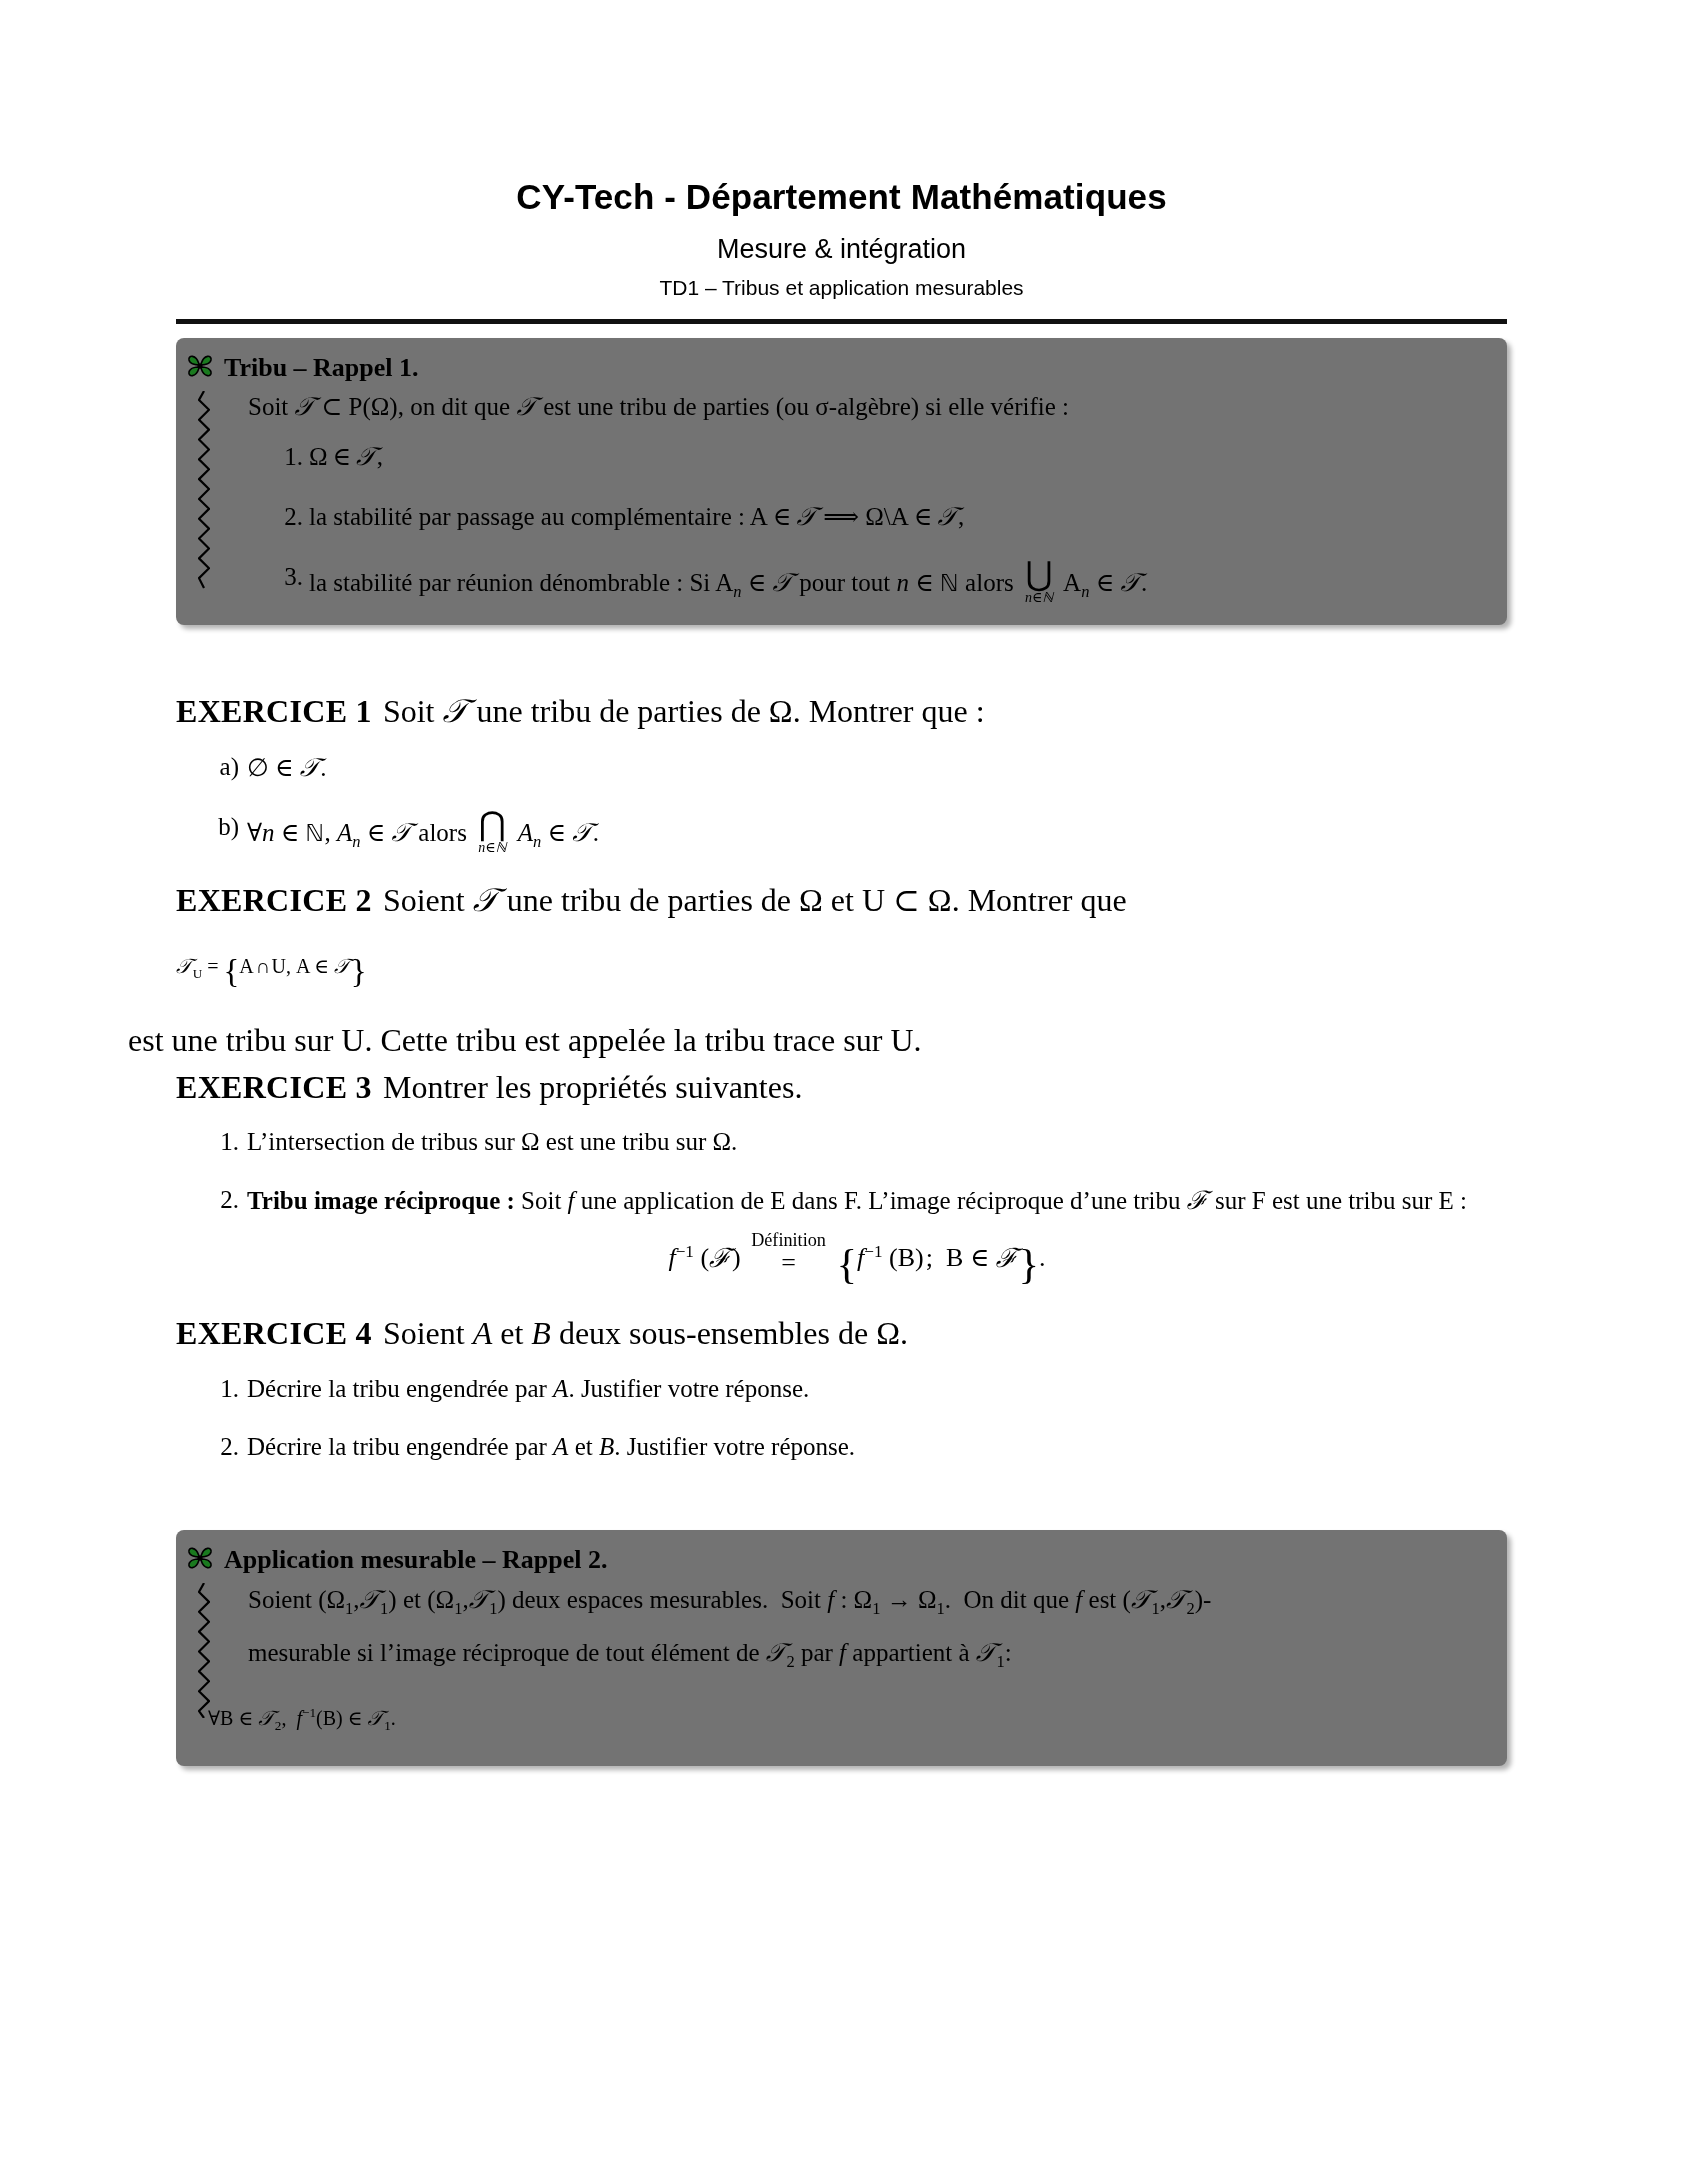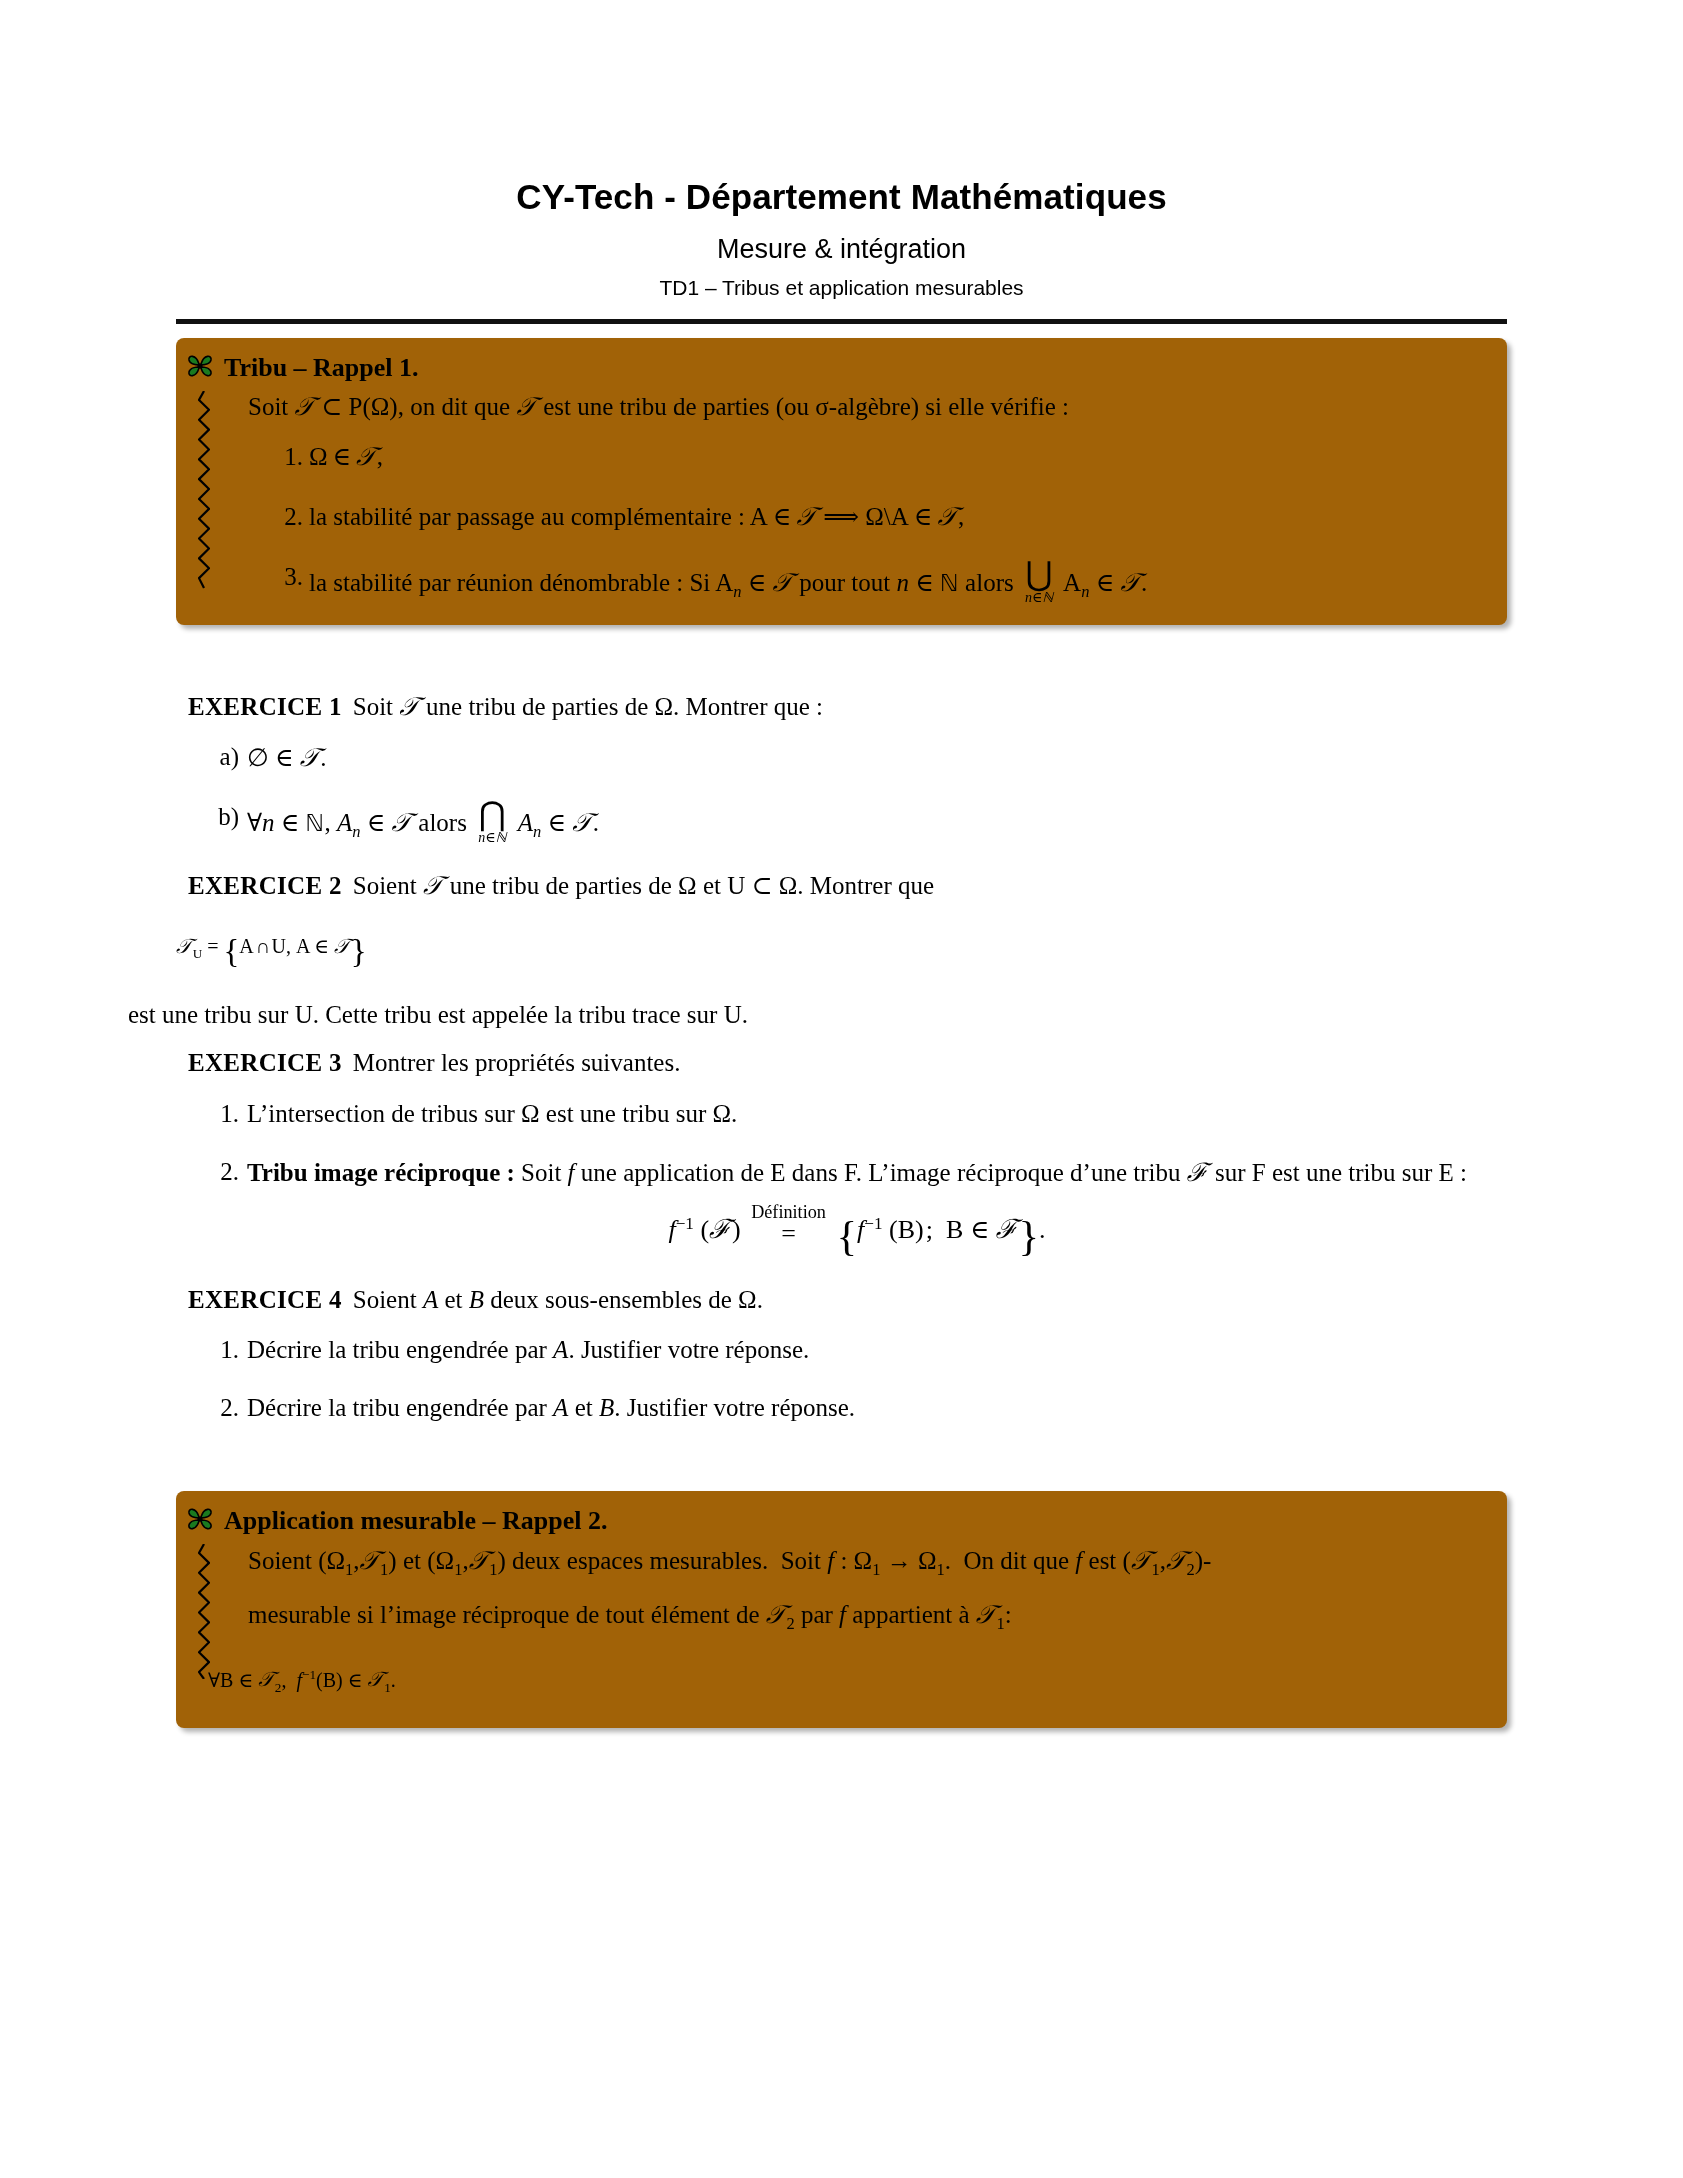--- a/index.html
+++ b/index.html
@@ -69,21 +69,21 @@
 
   .rule {
     margin: 18px 176px 0 176px;
     border-top: 5px solid #111111;
   }
 
   
   .callout {
     position: relative;
     margin: 14px 176px 0 176px;
-    background: #a16207;
+    background: #737373;
     border-radius: 8px;
     box-shadow: 4px 4px 5px rgba(0,0,0,0.30);
     padding: 14px 26px 20px 46px;
     box-sizing: border-box;
   }
   .callout-title {
     font-family: "Liberation Serif", "DejaVu Serif", serif;
     font-weight: bold;
     font-size: 26px;
     margin: 0 0 4px -28px;
@@ -180,22 +180,22 @@
     margin: 26px 0 24px 0;
     line-height: 1.3;
   }
   .display-eq-sm {
     text-align: center;
     font-size: 26px;
     margin: 12px 0 6px 0;
     line-height: 1.3;
   }
   .para {
-    margin: 12px;
-    font-size: 25px;
+    margin: 0;
+    font-size: 32px;
     line-height: 1.45;
   }
 
   
   .mi { font-style: italic; }
   .scr {
     font-family: "DejaVu Serif", "Liberation Serif", serif;
     font-style: italic;
     font-size: 1.02em;
     padding-right: 1px;

